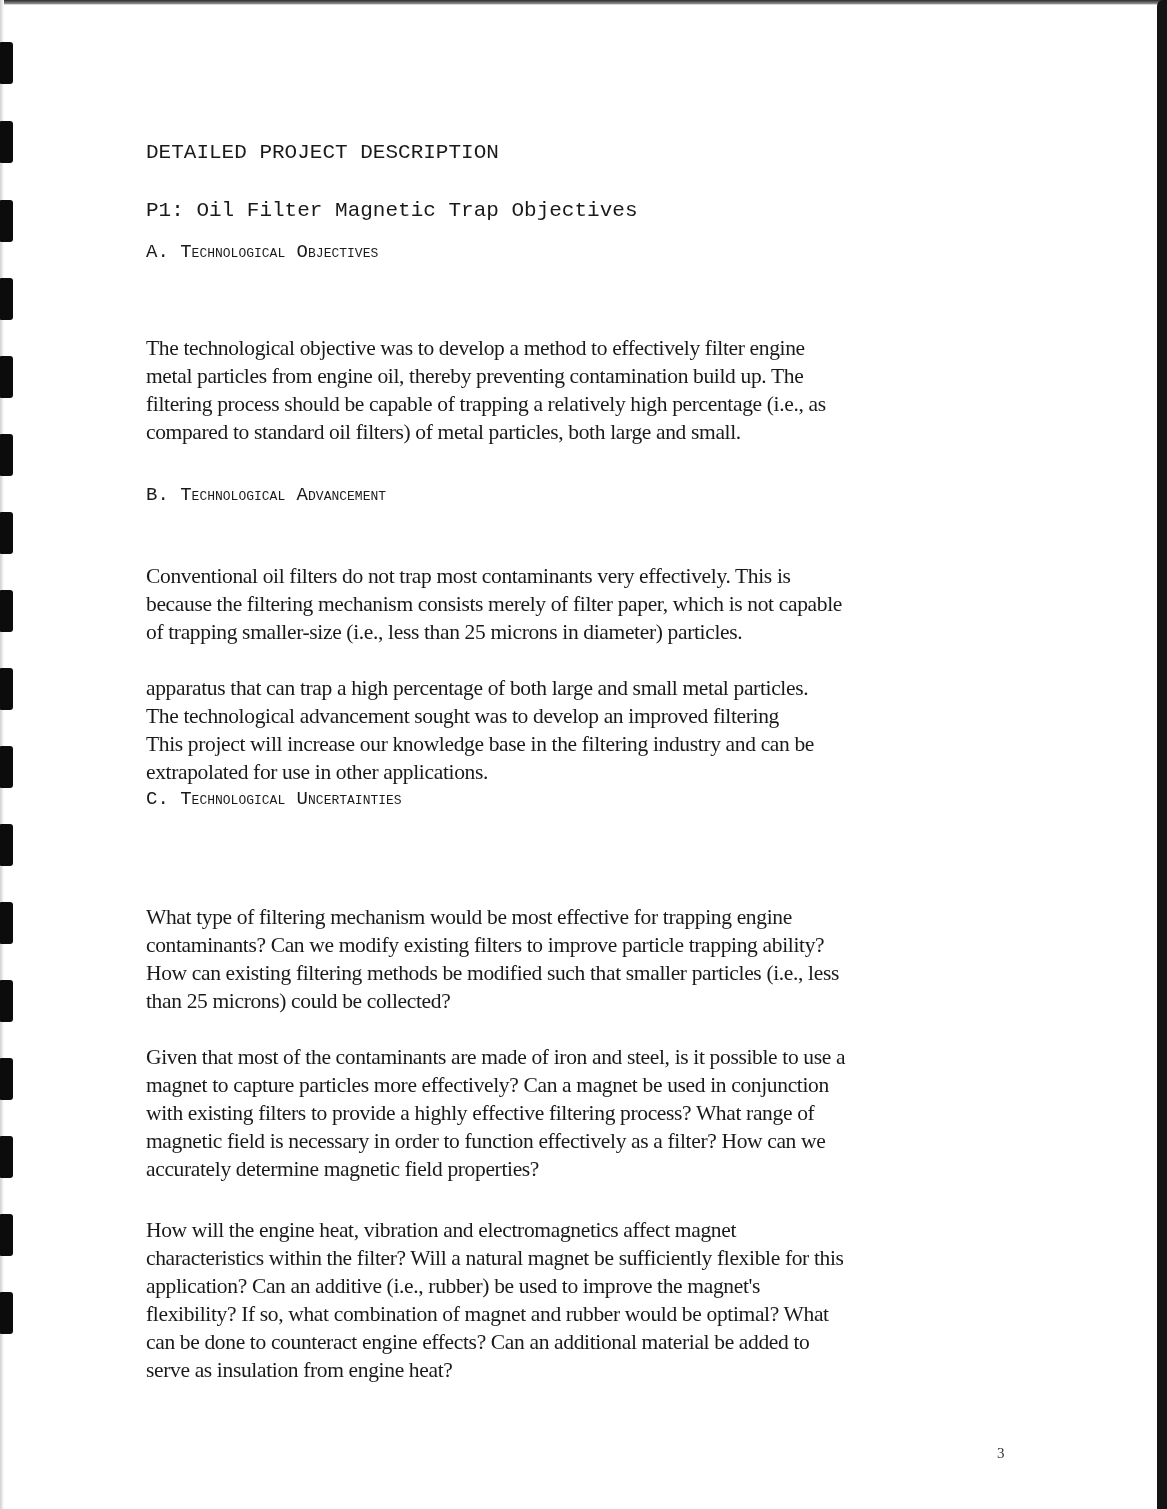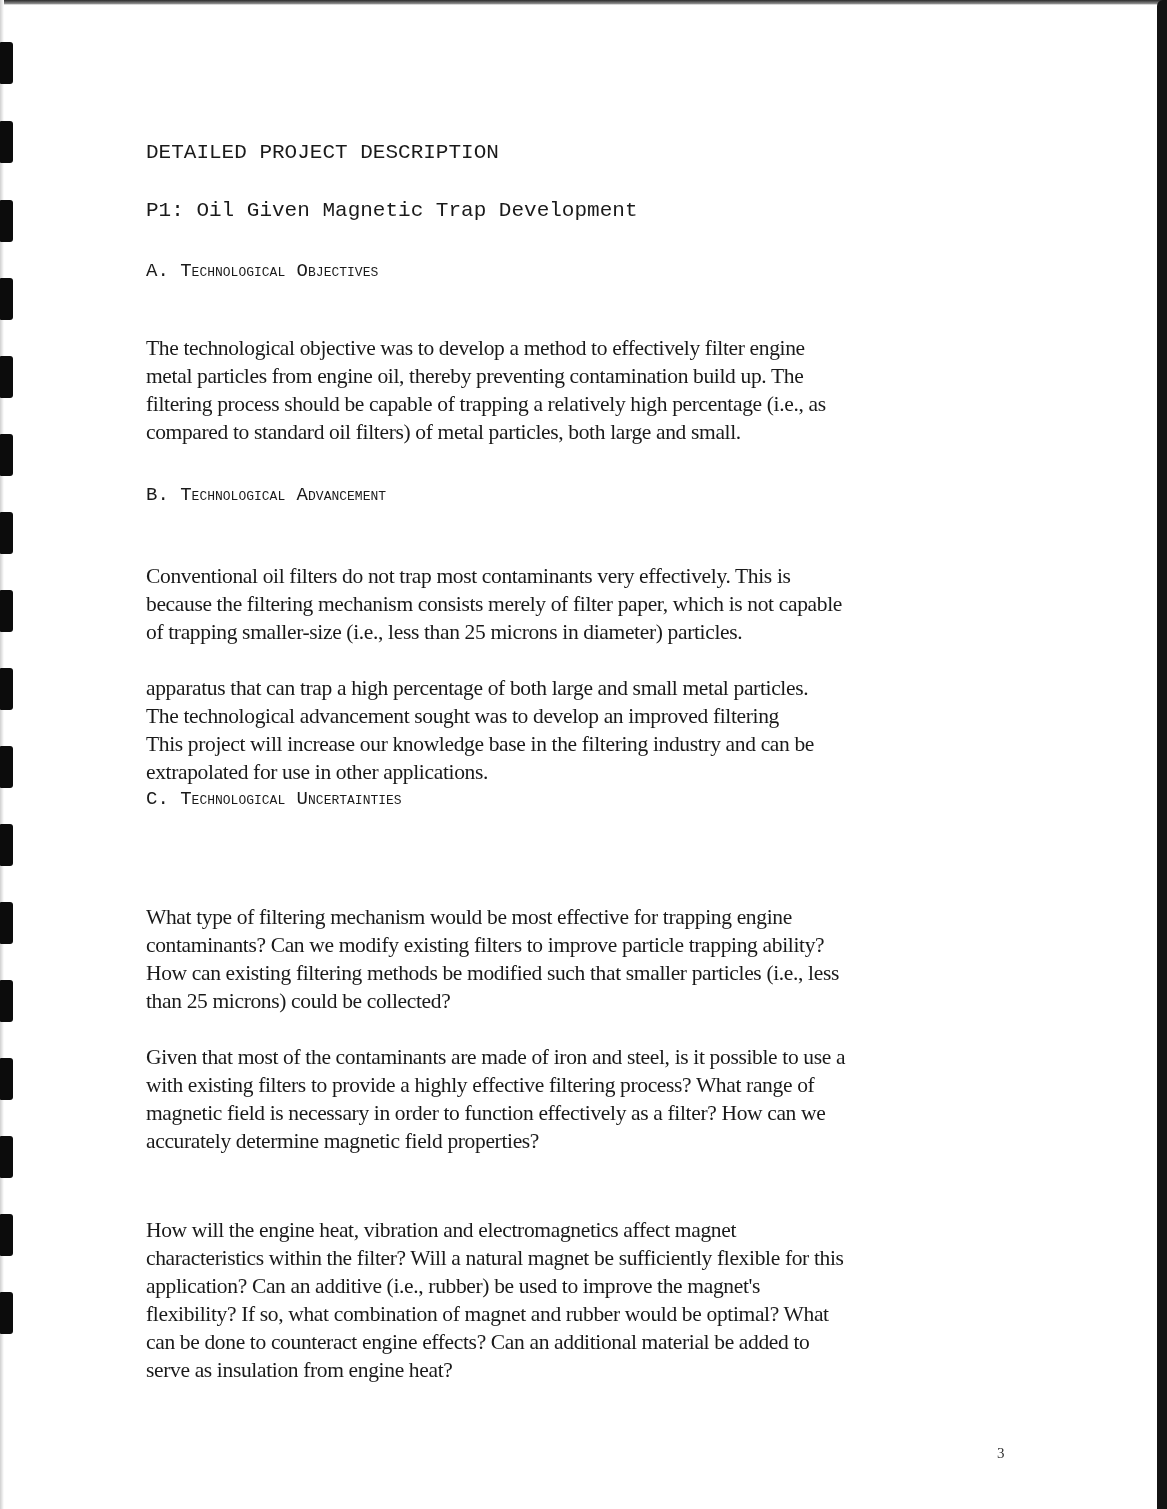--- a/index.html
+++ b/index.html
@@ -43,23 +43,23 @@
   <div class="hole" style="top:902px"></div>
   <div class="hole" style="top:980px"></div>
   <div class="hole" style="top:1058px"></div>
   <div class="hole" style="top:1136px"></div>
   <div class="hole" style="top:1214px"></div>
   <div class="hole" style="top:1292px"></div>
 </div>
 
 <div class="doc">
   <div class="line title" style="top:141px">DETAILED PROJECT DESCRIPTION</div>
-  <div class="line title" style="top:199px">P1:  Oil Given Magnetic Trap Development</div>
+  <div class="line title" style="top:199px">P1:  Oil Filter Magnetic Trap Objectives</div>
 
-  <div class="line sc" style="top:260px">A.  Technological Objectives</div>
+  <div class="line sc" style="top:241px">A.  Technological Objectives</div>
   <div class="para" style="top:312px">
     <span>The technological objective was to develop a method to effectively filter engine</span>
     <span>metal particles from engine oil, thereby preventing contamination build up.  The</span>
     <span>filtering process should be capable of trapping a relatively high percentage (i.e., as</span>
     <span>compared to standard oil filters) of metal particles, both large and small.</span>
   </div>
 
   <div class="line sc" style="top:484px">B.  Technological Advancement</div>
   <div class="para" style="top:540px">
     <span>Conventional oil filters do not trap most contaminants very effectively.  This is</span>
@@ -75,20 +75,21 @@
 
   <div class="line sc" style="top:788px">C. Technological Uncertainties</div>
   <div class="para" style="top:881px">
     <span>What type of filtering mechanism would be most effective for trapping engine</span>
     <span>contaminants?  Can we modify existing filters to improve particle trapping ability?</span>
     <span>How can existing filtering methods be modified such that smaller particles (i.e., less</span>
     <span>than 25 microns) could be collected?</span>
   </div>
   <div class="para" style="top:1021px">
     <span>Given that most of the contaminants are made of iron and steel, is it possible to use a</span>
+    <span>magnet to capture particles more effectively?  Can a magnet be used in conjunction</span>
     <span>with existing filters to provide a highly effective filtering process?  What range of</span>
     <span>magnetic field is necessary in order to function effectively as a filter?  How can we</span>
     <span>accurately determine magnetic field properties?</span>
   </div>
   <div class="para" style="top:1194px">
     <span>How will the engine heat, vibration and electromagnetics affect magnet</span>
     <span>characteristics within the filter? Will a natural magnet be sufficiently flexible for this</span>
     <span>application?  Can an additive (i.e., rubber) be used to improve the magnet's</span>
     <span>flexibility?  If so, what combination of magnet and rubber would be optimal?  What</span>
     <span>can be done to counteract engine effects?  Can an additional material be added to</span>

